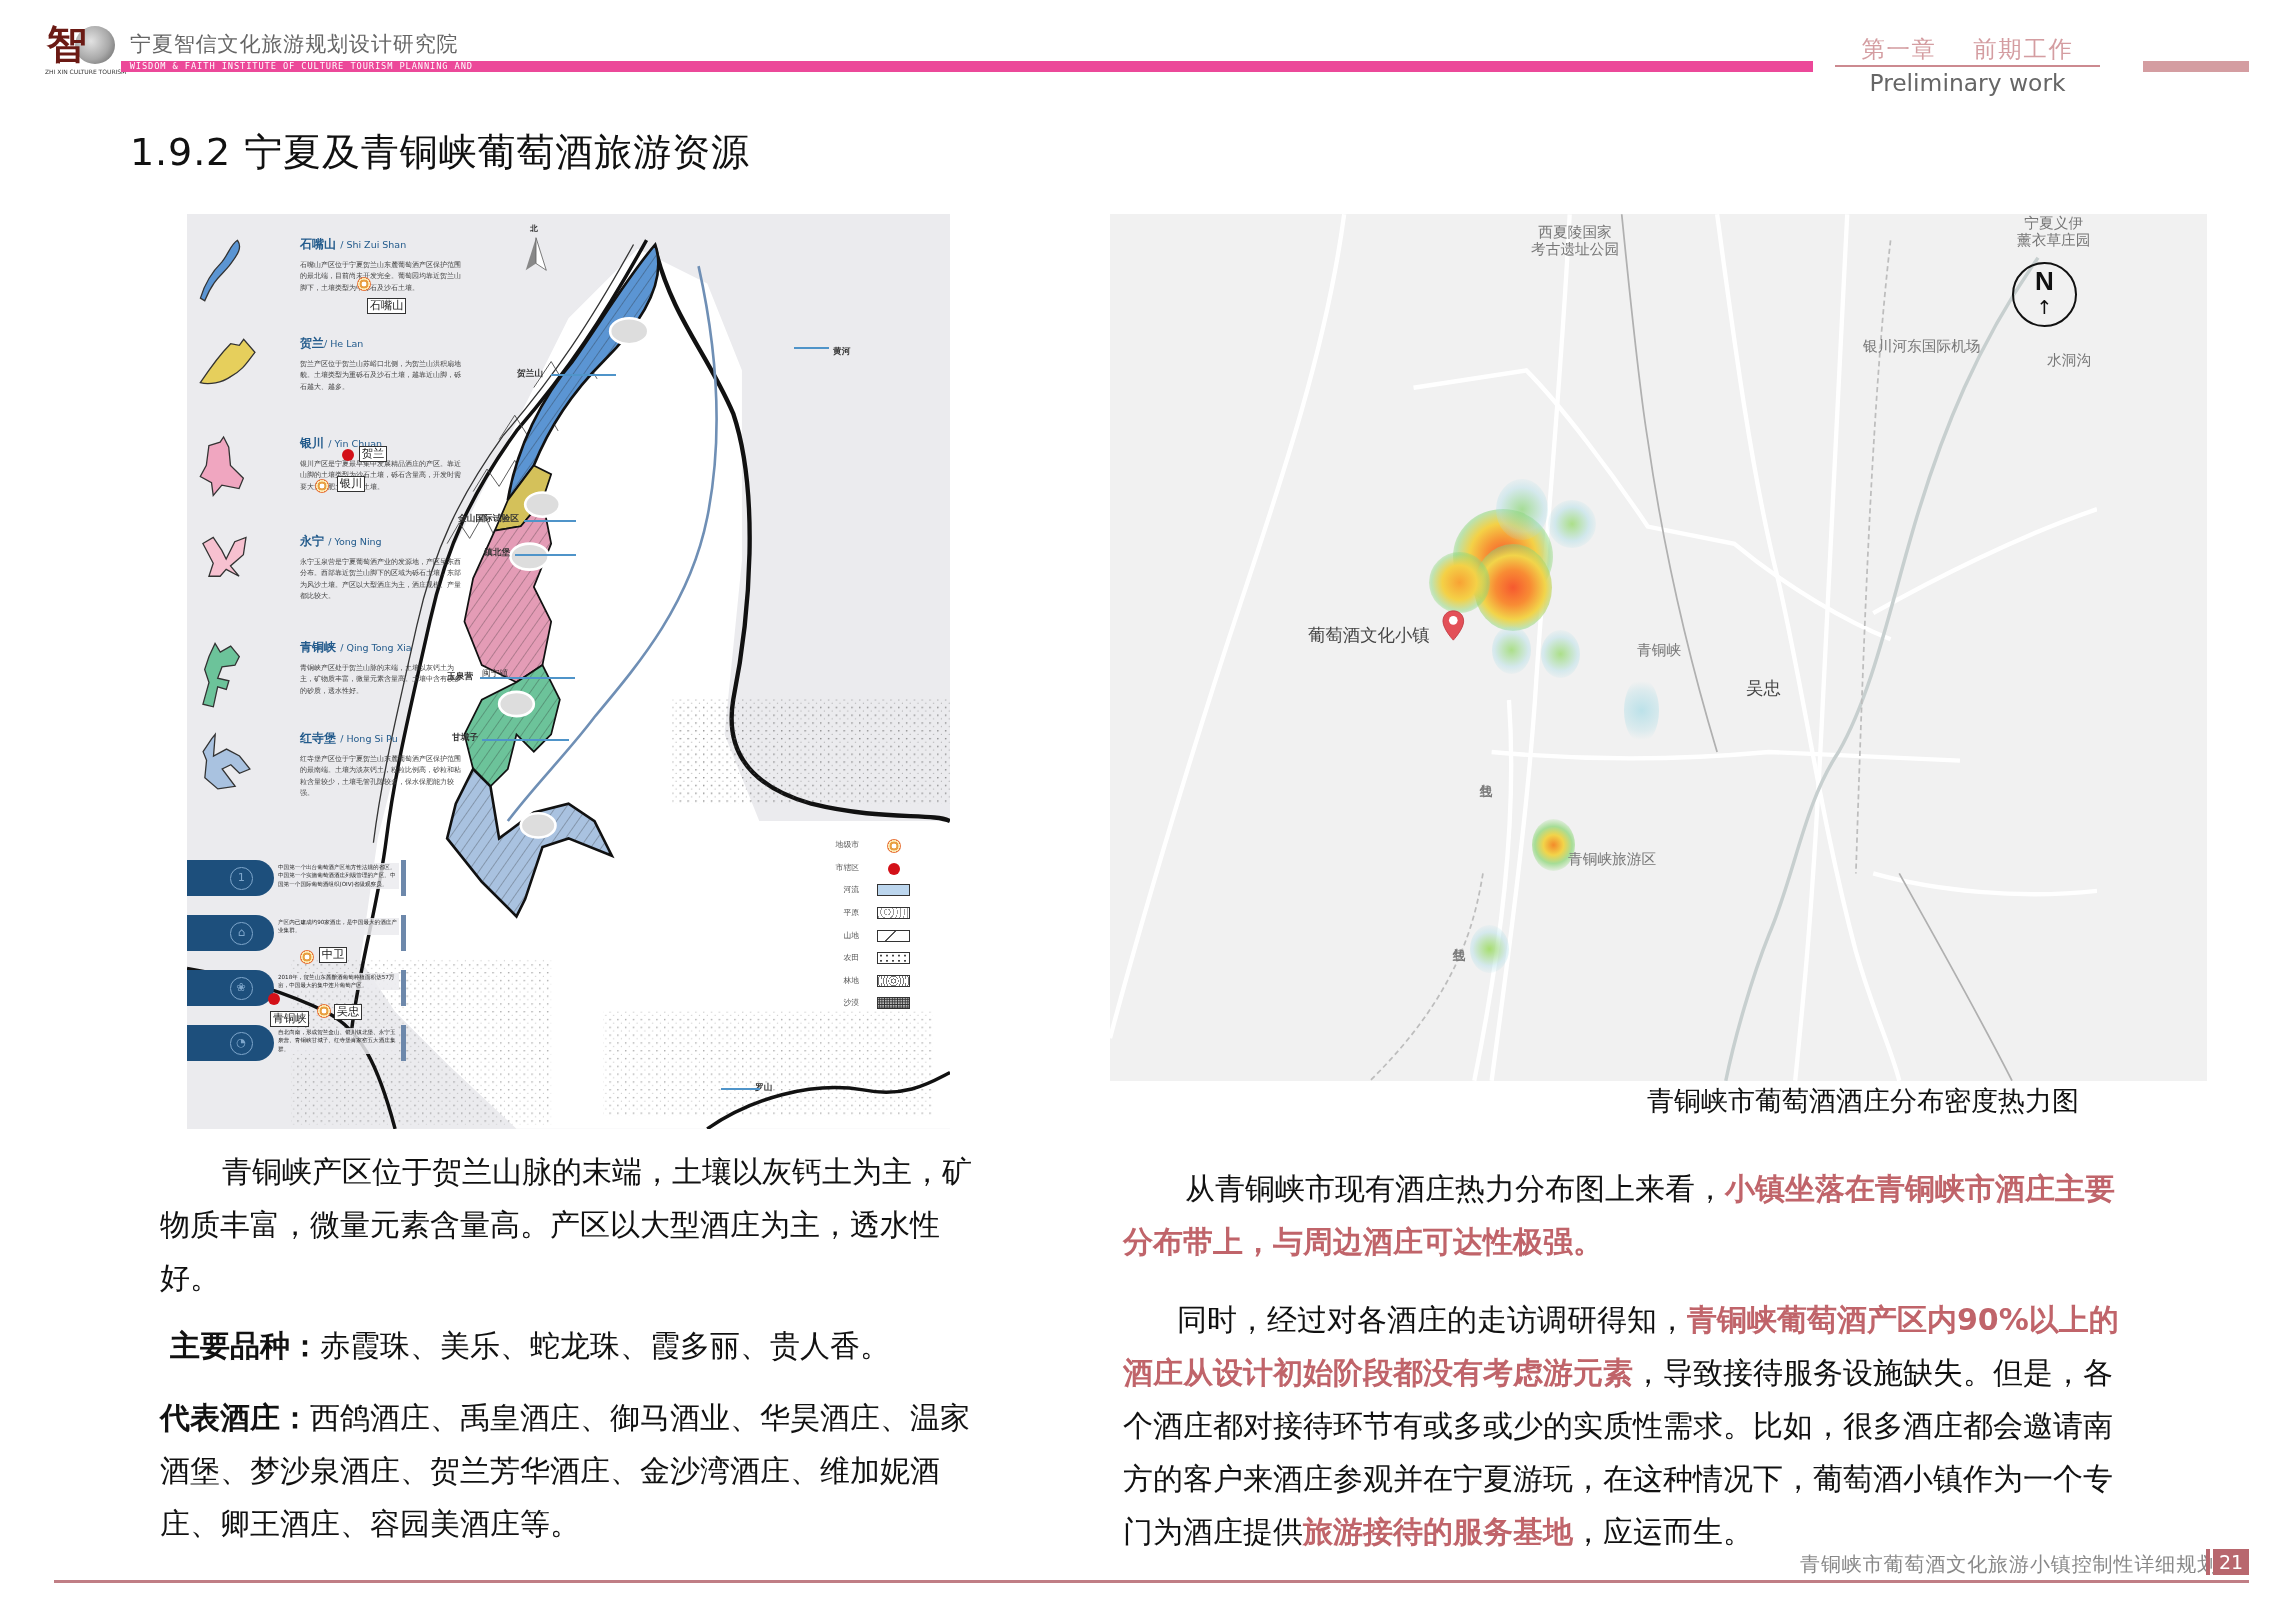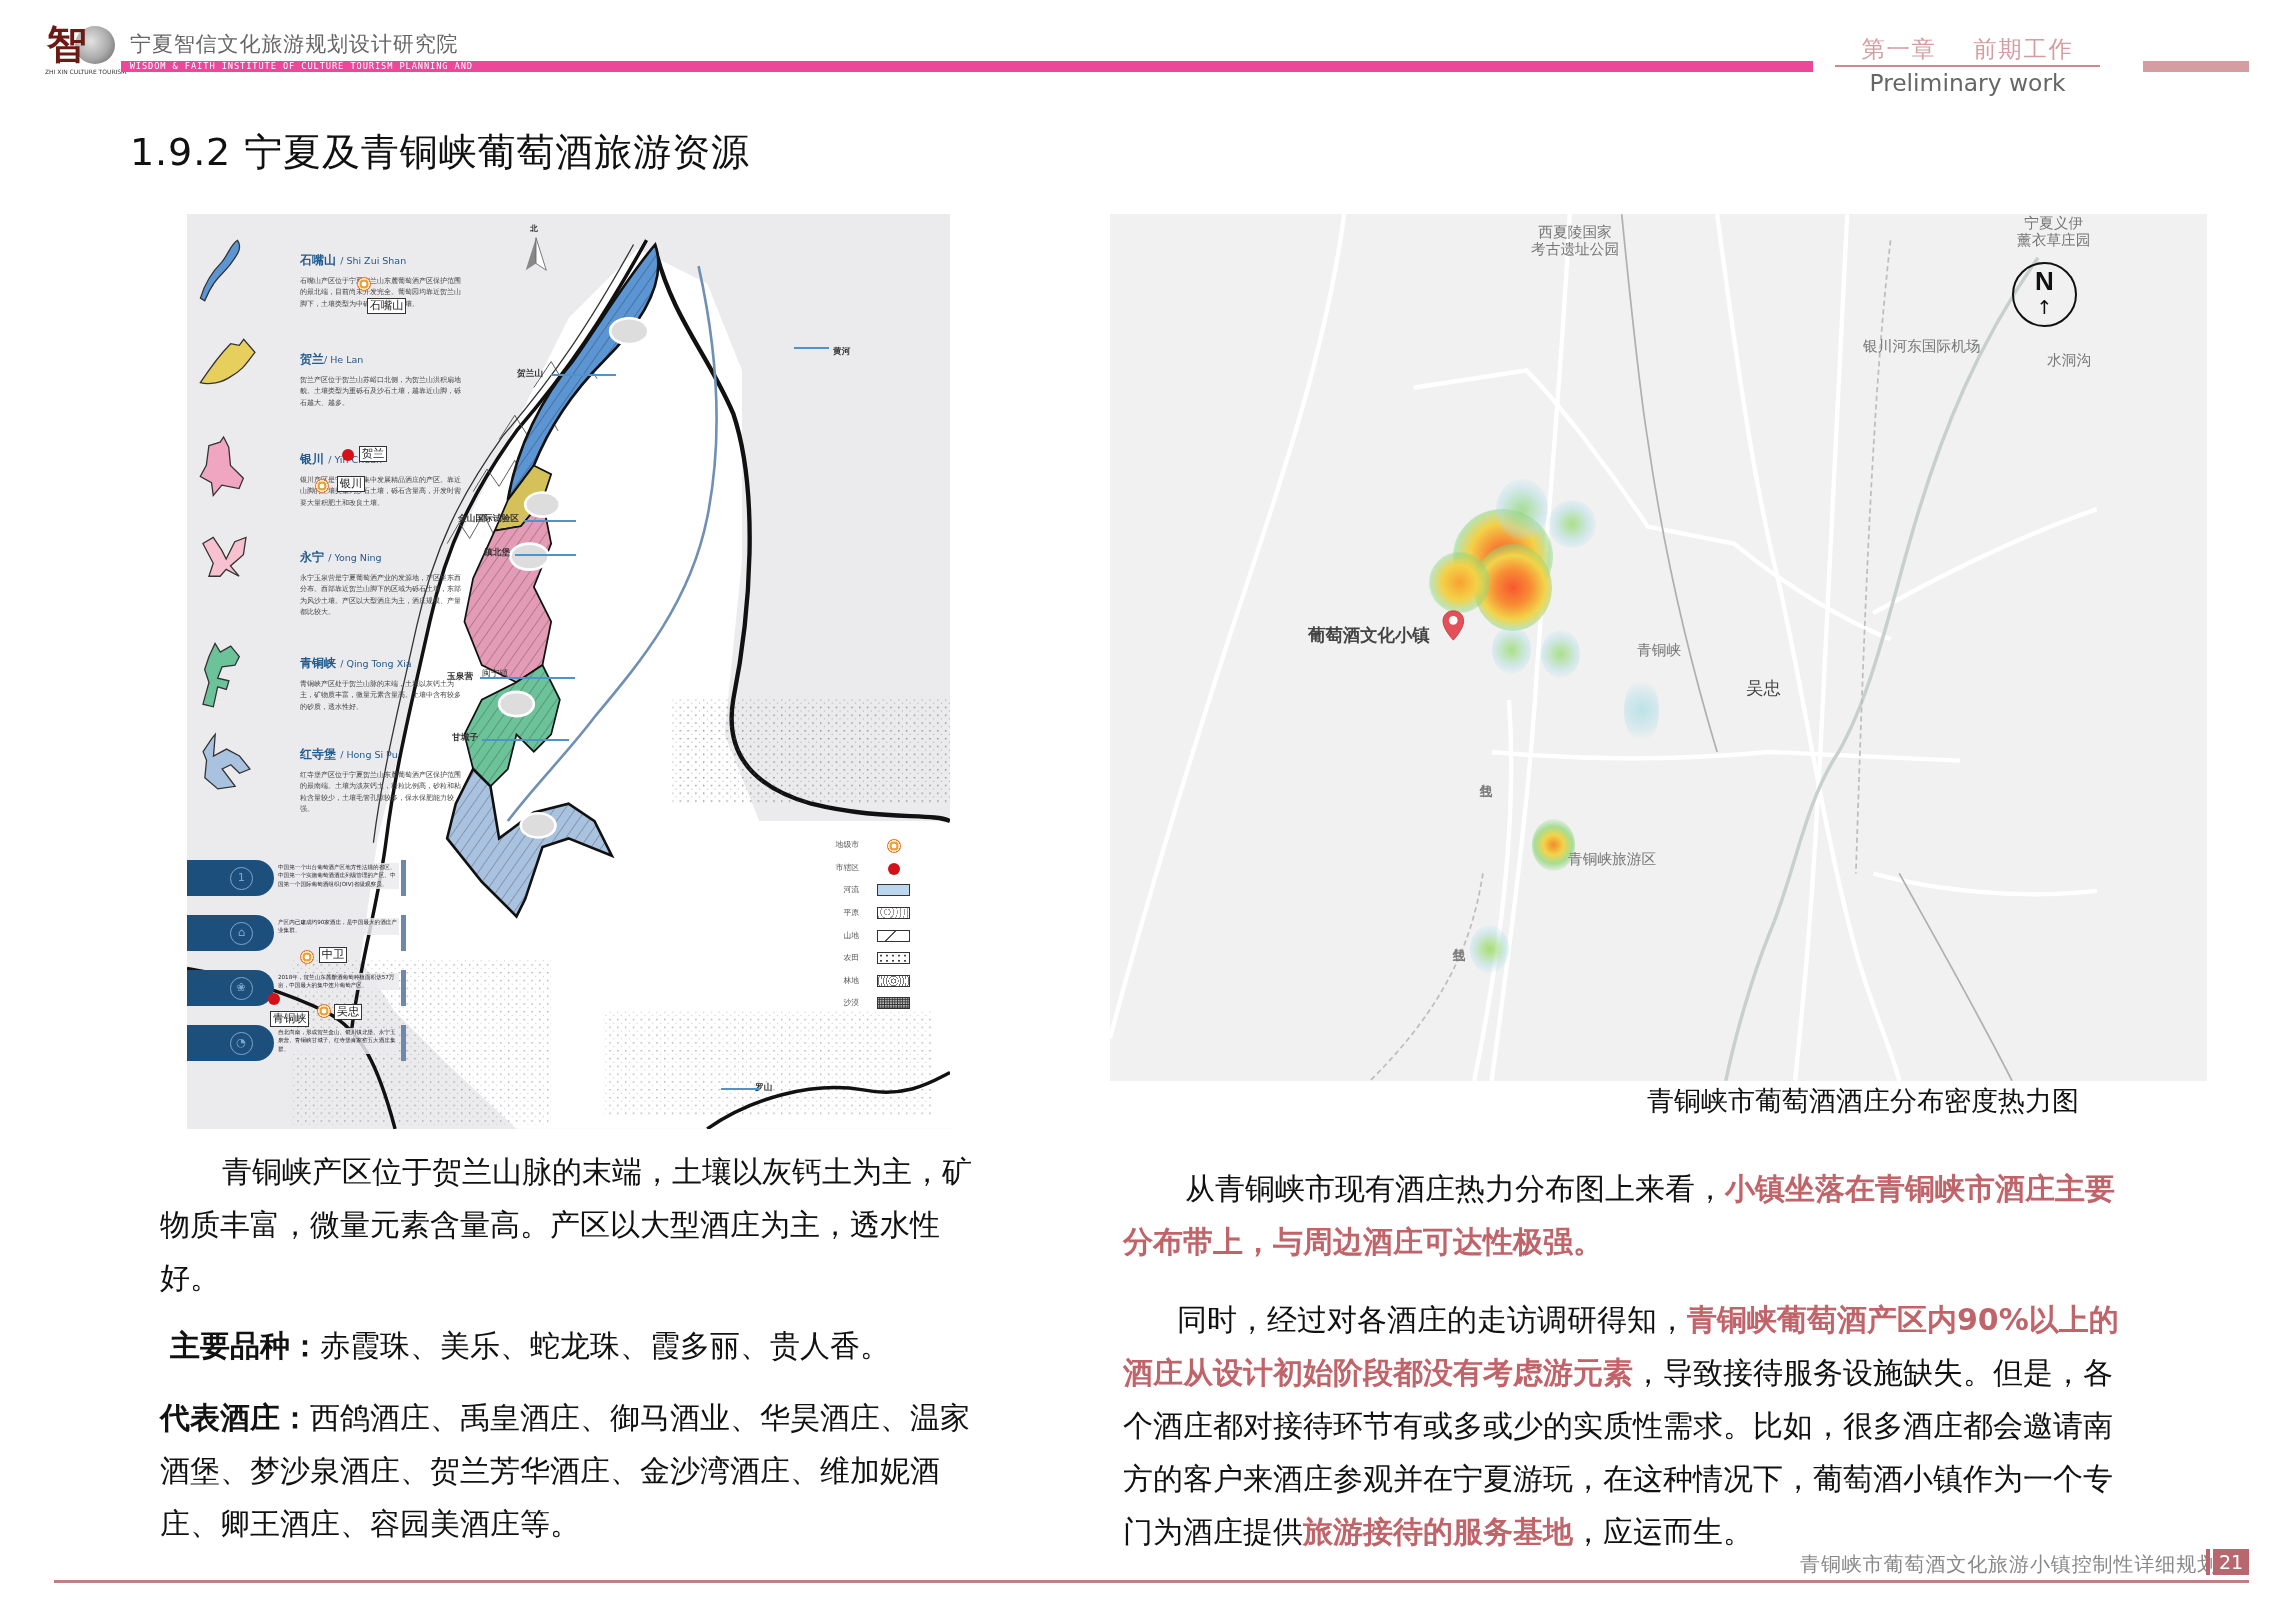--- a/index.html
+++ b/index.html
@@ -21,21 +21,21 @@
 
   .section-title { position: absolute; left: 130px; top: 127px; font-size: 38px; color: #111; letter-spacing: 0.9px; }
 
   
   .left-map { position: absolute; left: 187px; top: 214px; width: 763px; height: 915px; background: #ebebee; overflow: hidden; }
   .region { position: absolute; left: 35px; width: 243px; }
   .region .name { font-size: 12px; font-weight: bold; color: #235b8c; white-space: nowrap; }
   .region .name .en { font-weight: normal; font-size: 9.5px; }
   .region .desc { margin-top: 7px; font-size: 7px; line-height: 11.3px; color: #444; margin-left: 0; }
   .region .shape { position: absolute; left: -26px; top: 0; }
-  .region .text { position: absolute; left: 78px; top: 16px; width: 165px; }
+  .region .text { position: absolute; left: 78px; top: 0; width: 165px; }
 
   .fact { position: absolute; left: 0; width: 230px; height: 36px; }
   .fact .pill { position: absolute; left: 0; top: 0; width: 87px; height: 36px; background: #1d4f7c; border-radius: 0 18px 18px 0; }
   .fact .pill .ic { position: absolute; left: 43px; top: 7px; width: 22.6px; height: 22.6px; border: 1.3px solid #7ea6cb; border-radius: 50%; color: #7ea6cb; font-size: 11.3px; text-align: center; line-height: 20px; }
   .fact .txt { position: absolute; left: 91px; top: 2.6px; width: 121px; font-size: 5.6px; line-height: 8.7px; color: #222; background: rgba(235,235,238,.85); }
   .fact .mark { position: absolute; left: 214px; top: 0; width: 5.2px; height: 36px; background: #6d88ab; }
 
   .legend { position: absolute; left: 629px; top: 620px; width: 113px; }
   .legend .row { height: 22.6px; position: relative; }
   .legend .row .lbl { position: absolute; left: 0; top: 5.2px; width: 43px; text-align: right; font-size: 7.8px; color: #555; }
@@ -342,21 +342,21 @@
   <div class="hm-label" style="left:907px;top:0px;text-align:center;white-space:pre;">宁夏义伊
 薰衣草庄园</div>
   <div class="hm-label" style="left:753px;top:123px;">银川河东国际机场</div>
   <div class="hm-label" style="left:937px;top:137px;">水洞沟</div>
   <div class="hm-label" style="left:527px;top:427px;">青铜峡</div>
   <div class="hm-label-dark" style="left:636px;top:462px;">吴忠</div>
   <div class="hm-label" style="left:458px;top:636px;">青铜峡旅游区</div>
   <div class="hm-label" style="left:367px;top:560px;writing-mode:vertical-rl;font-size:13px;">包兰线</div>
   <div class="hm-label" style="left:340px;top:724px;writing-mode:vertical-rl;font-size:13px;">包兰线</div>
 
-  <div class="hm-label-dark" style="left:198px;top:409px;font-weight:bold;">葡萄酒文化小镇</div>
+  <div class="hm-label-dark" style="left:198px;top:409px;">葡萄酒文化小镇</div>
   <svg class="pin" viewBox="0 0 26 36">
     <path d="M13,1 C6,1 1,6 1,13 C1,22 13,35 13,35 C13,35 25,22 25,13 C25,6 20,1 13,1 Z" fill="#e35058" stroke="#c03a42" stroke-width="1"></path>
     <circle cx="13" cy="12" r="5" fill="#fff"></circle>
   </svg>
 
   <div class="north">
     <div class="n">N</div>
     <div class="arr">↑</div>
   </div>
 </div>

